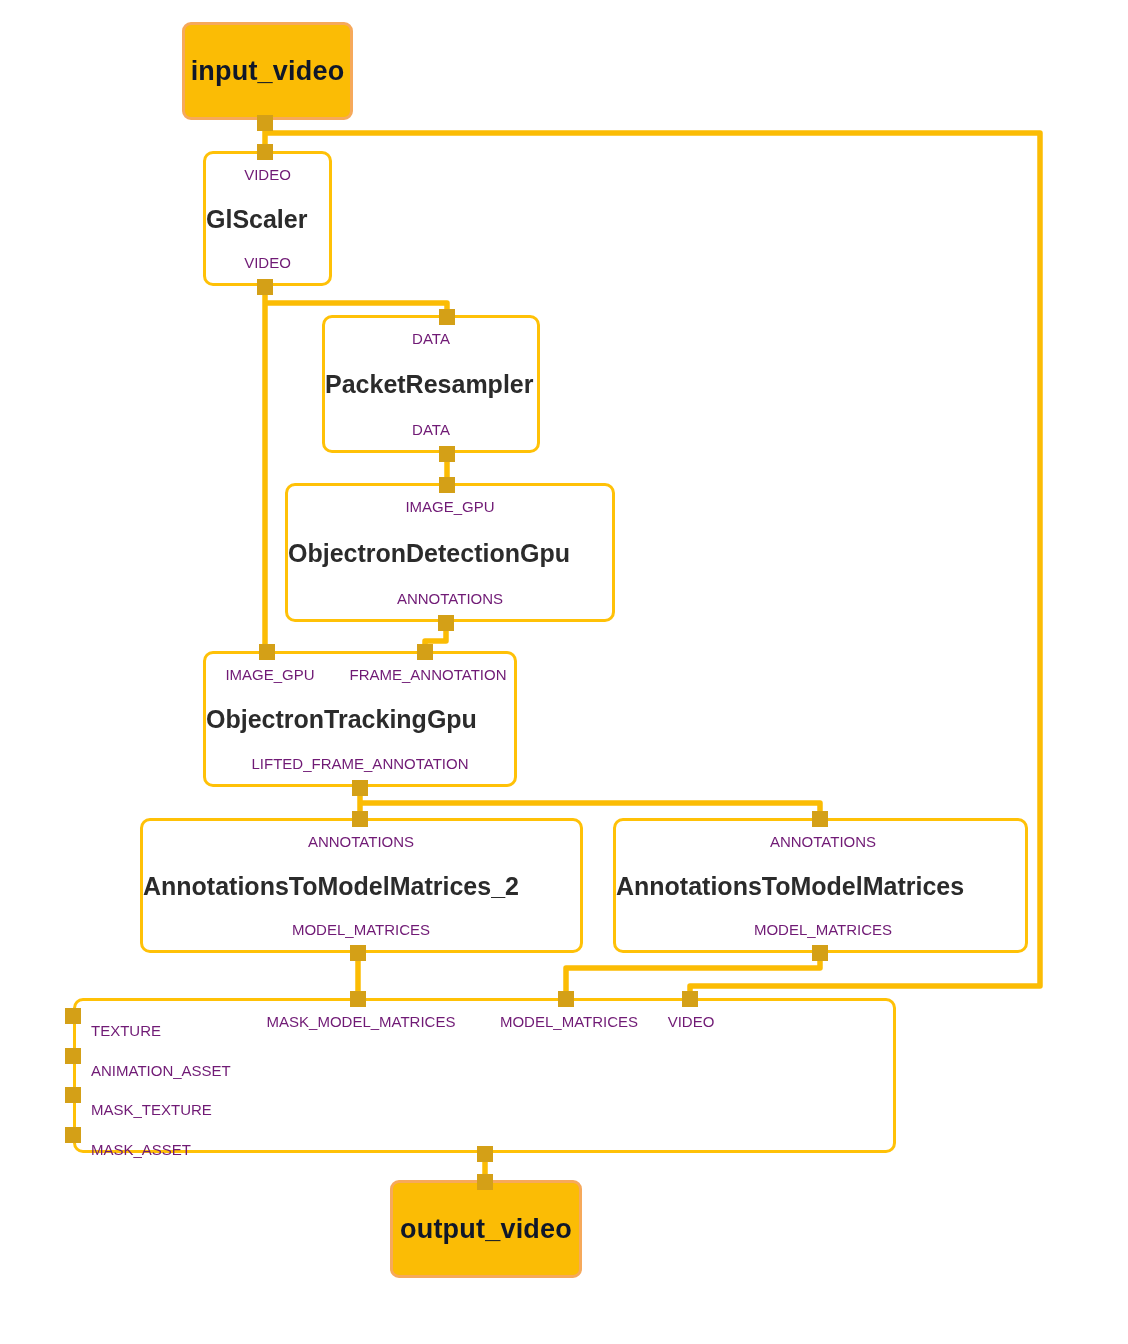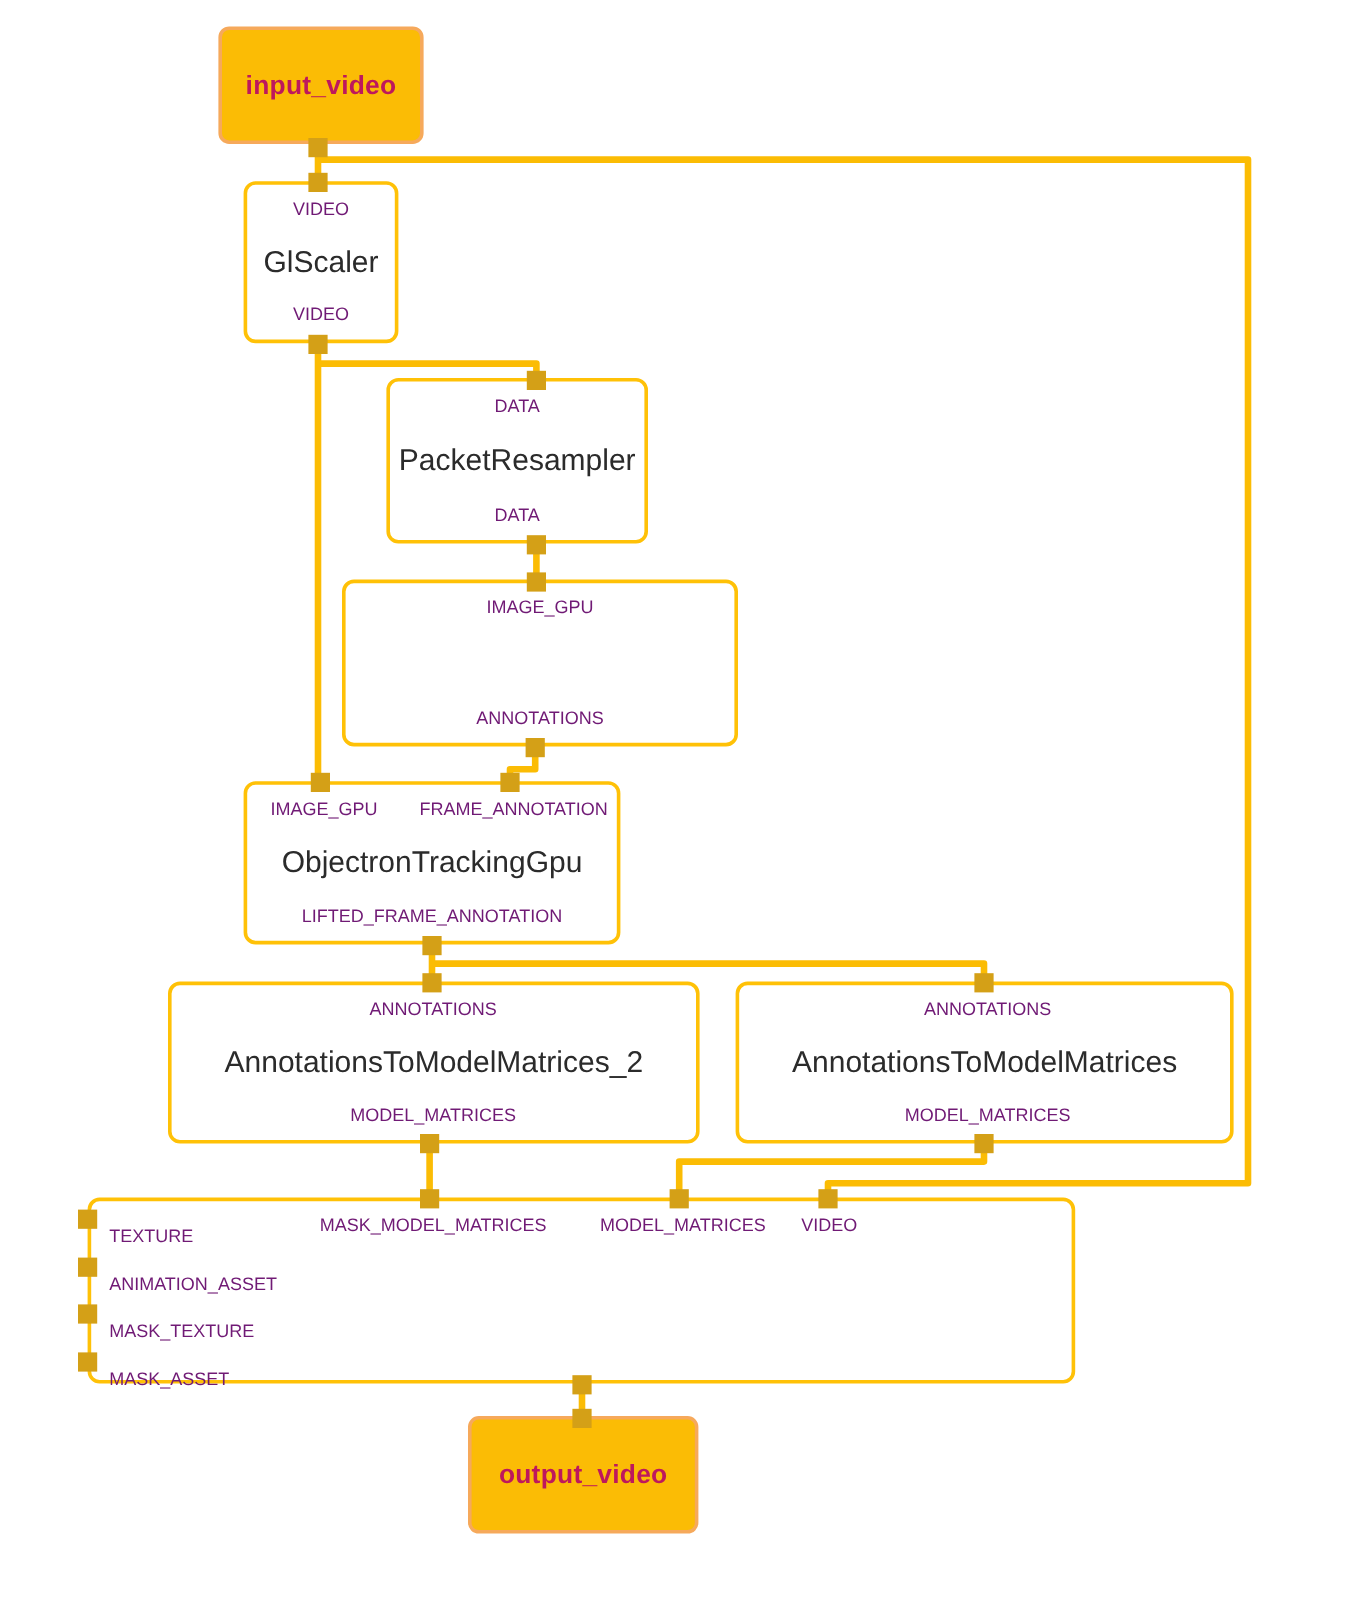--- a/index.html
+++ b/index.html
@@ -13,23 +13,23 @@
   html,body{margin:0;padding:0;background:#ffffff;}
   body{font-family:"Liberation Sans",sans-serif;color:var(--text);}
   .canvas{position:relative;width:1128px;height:1344px;background:#ffffff;overflow:hidden;}
   svg.layer{position:absolute;left:0;top:0;width:1128px;height:1344px;pointer-events:none;}
   #wires{z-index:1;}
   #connectors{z-index:3;}
   .node{position:absolute;box-sizing:border-box;z-index:2;}
   .proc{background:#ffffff;border:3px solid var(--node-border);border-radius:10px;}
   .stream{background:var(--stream-fill);border:3px solid var(--stream-border);border-radius:9px;
           display:flex;align-items:center;justify-content:center;}
-  .stream .stream-label{font-size:22px;font-weight:700;color:#be185d;letter-spacing:0.2px;}
+  .stream .stream-label{font-size:27px;font-weight:700;color:#0f172a;letter-spacing:0.2px;}
   .title{position:absolute;left:0;right:0;top:50%;transform:translateY(-50%);
-         text-align:center;font-size:25px;font-weight:400;color:#2b2b2b;white-space:nowrap;}
+         text-align:left;font-size:25px;font-weight:700;color:#2b2b2b;white-space:nowrap;}
   .port{position:absolute;font-size:15px;color:#701a75;white-space:nowrap;}
   .port.top{top:12px;transform:translateX(-50%);}
   .port.bottom{bottom:12px;transform:translateX(-50%);}
   .port.side{left:15px;margin-top:12px;}
 </style>
 </head>
 <body>
 
 <div class="canvas">
 
@@ -58,20 +58,21 @@
   </div>
 
   <div class="node proc" style="left:322px;top:315px;width:218px;height:138px">
     <span class="port top" style="left:50%">DATA</span>
     <span class="title">PacketResampler</span>
     <span class="port bottom" style="left:50%">DATA</span>
   </div>
 
   <div class="node proc" style="left:285px;top:483px;width:330px;height:139px">
     <span class="port top" style="left:162px">IMAGE_GPU</span>
+    <span class="title">ObjectronDetectionGpu</span>
     <span class="port bottom" style="left:162px">ANNOTATIONS</span>
   </div>
 
   <div class="node proc" style="left:203px;top:651px;width:314px;height:136px">
     <span class="port top" style="left:64px">IMAGE_GPU</span>
     <span class="port top" style="left:222px">FRAME_ANNOTATION</span>
     <span class="title">ObjectronTrackingGpu</span>
     <span class="port bottom" style="left:50%">LIFTED_FRAME_ANNOTATION</span>
   </div>
 

